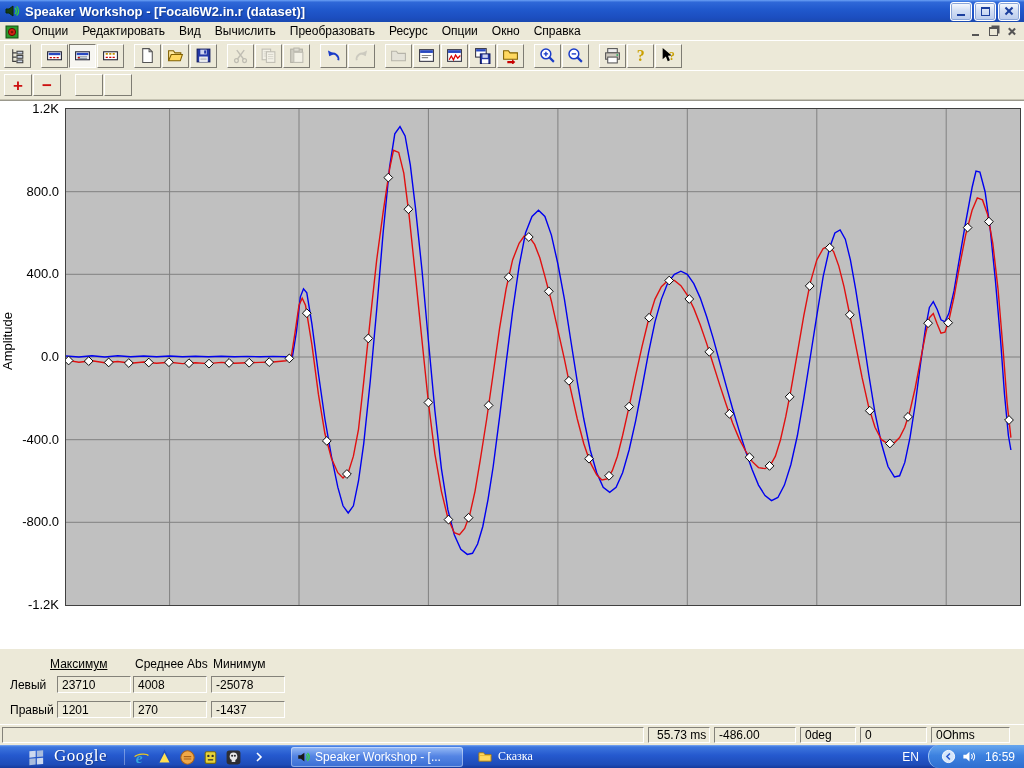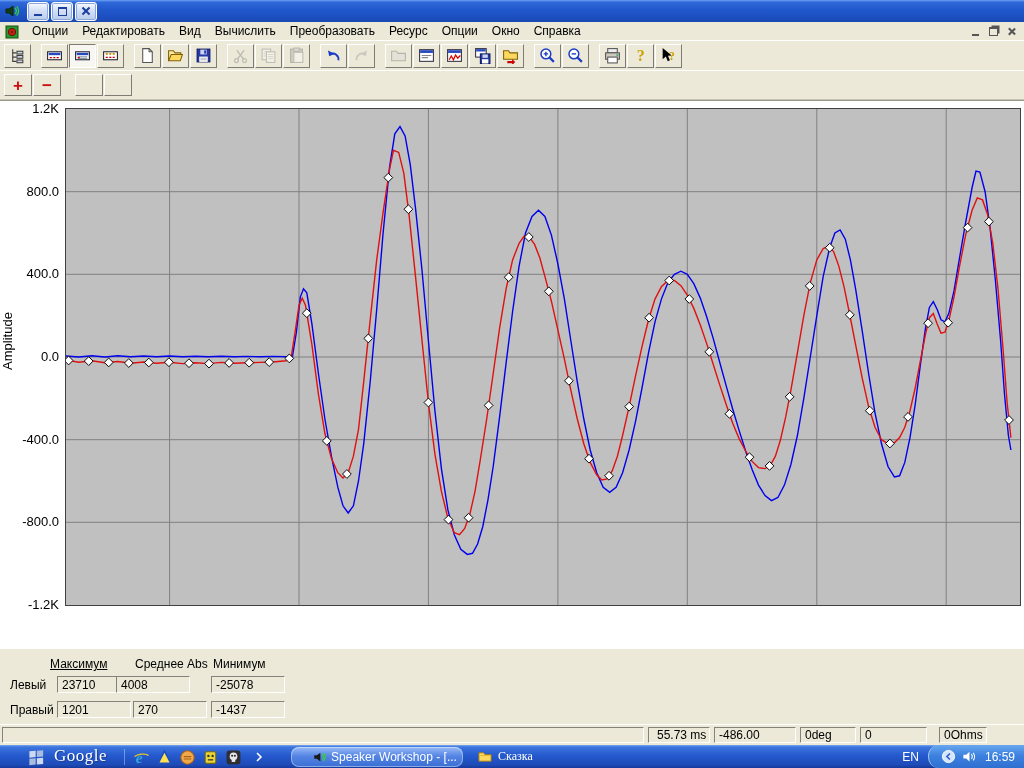--- a/index.html
+++ b/index.html
@@ -80,24 +80,24 @@
   
   #taskbar{position:absolute;left:0;top:745px;width:1024px;height:23px;color:#fff;
     background:linear-gradient(180deg,#7ca9f2 0%,#3d76de 8%,#2559ce 45%,#1e4cb8 85%,#16399c 100%);
     display:flex;align-items:center;box-sizing:border-box;}
   .tb-flag{width:19px;height:17px;margin-left:27px;flex:none;}
   .tb-google{font-family:"Liberation Serif",serif;font-size:17px;color:#fff;margin:0 12px 2px 8px;
     letter-spacing:.5px;text-shadow:1px 1px 1px #1a3c8e;}
   .ql-sep{width:1px;height:16px;background:rgba(255,255,255,.35);margin:0 5px;flex:none;}
   .ql-icon{width:17px;height:16px;margin:0 3px;flex:none;}
   .ql-arrow{width:12px;height:14px;margin:0 4px 0 8px;flex:none;}
-  .taskbtn{width:172px;height:20px;margin-left:22px;border-radius:8px;flex:none;
+  .taskbtn{width:172px;height:20px;margin-left:22px;border-radius:3px;flex:none;
     background:linear-gradient(180deg,#98bcf6 0%,#5585e4 45%,#3e72d6 90%);
     box-shadow:inset 0 0 0 1px rgba(255,255,255,.4);display:flex;align-items:center;gap:4px;
-    padding:0 21px;box-sizing:border-box;font-size:12px;white-space:nowrap;overflow:hidden;}
+    padding:0 5px;box-sizing:border-box;font-size:12px;white-space:nowrap;overflow:hidden;}
   .taskbtn svg{width:15px;height:14px;flex:none;}
   .deskband{display:flex;align-items:flex-end;gap:5px;margin-left:14px;font-size:12px;font-family:Liberation Serif, serif;}
   .deskband svg{width:16px;height:15px;}
   #tb-spacer{flex:1;}
   .lang{font-size:12px;padding:0 9px;color:#fff;}
   #tray{height:23px;display:flex;align-items:center;gap:5px;padding:0 9px 0 12px;
     background:linear-gradient(180deg,#68a7ee 0%,#3d82e0 45%,#2f6fd0 100%);
     border-left:1px solid #a3c6f4;border-radius:11px 0 0 11px;}
   #tray svg{flex:none;}
   .clock{font-size:12px;color:#fff;margin-left:3px;}
@@ -107,20 +107,21 @@
 
 <div id="screen">
 
   <div id="titlebar">
     <span class="ticon">
       <svg viewBox="0 0 16 16">
           <path d="M2 6 v4 h3 l4 3 V3 L5 6 Z" fill="#143c14" stroke="#0a280a"></path>
           <path d="M11 5 a4 4 0 0 1 0 6 M12.6 3.4 a6.3 6.3 0 0 1 0 9.2" stroke="#35d435" fill="none" stroke-width="1.3"></path>
         </svg>
     </span>
+    <span class="ttext">Speaker Workshop - [Focal6W2.in.r (dataset)]</span>
     <span class="winbtn">
         <span class="glyph-min"></span>
       </span>
     <span class="winbtn">
         <span class="glyph-restore"></span>
       </span>
     <span class="winbtn">
         <span class="glyph-close"></span>
       </span>
   </div>
@@ -412,35 +413,35 @@
       </div>
     <div id="xaxis-title">Time (ms)</div>
   </div>
 
   <div id="stats">
       <div class="shead" style="left: 50px; text-decoration: underline;">Максимум</div>
       <div class="shead" style="left: 135px;">Среднее Abs</div>
       <div class="shead" style="left: 213px;">Минимум</div>
       <div class="srowlab" style="left: 10px; top: 29px;">Левый</div>
       <div class="sbox" style="left: 57px; top: 27px;">23710</div>
-      <div class="sbox" style="left: 116px; top: 27px;">4008</div>
+      <div class="sbox" style="left: 133px; top: 27px;">4008</div>
       <div class="sbox" style="left: 211px; top: 27px;">-25078</div>
       <div class="srowlab" style="left: 10px; top: 54px;">Правый</div>
       <div class="sbox" style="left: 57px; top: 52px;">1201</div>
       <div class="sbox" style="left: 133px; top: 52px;">270</div>
       <div class="sbox" style="left: 211px; top: 52px;">-1437</div>
     </div>
 
   <div id="statusbar">
       <div class="sfield" style="width: 642px;"></div>
       <div class="sfield" style="width: 62px; padding-left: 8px;">55.73 ms</div>
       <div class="sfield" style="width: 82px;">-486.00</div>
       <div class="sfield" style="width: 56px;">0deg</div>
       <div class="sfield" style="width: 67px;">0</div>
-      <div class="sfield" style="width: 48px; margin-left: 8px;">0Ohms</div>
+      <div class="sfield" style="width: 79px;">0Ohms</div>
     </div>
 
   <div id="taskbar">
     <span class="tb-flag">
       <svg viewBox="0 0 16 16">
           <g transform="skewY(-5)">
             <rect x="2" y="3" width="5.3" height="5.3" fill="#cdd9ee"></rect>
             <rect x="8.3" y="3" width="5.3" height="5.3" fill="#a9bcdd"></rect>
             <rect x="2" y="9.3" width="5.3" height="5.3" fill="#a9bcdd"></rect>
             <rect x="8.3" y="9.3" width="5.3" height="5.3" fill="#cdd9ee"></rect>

